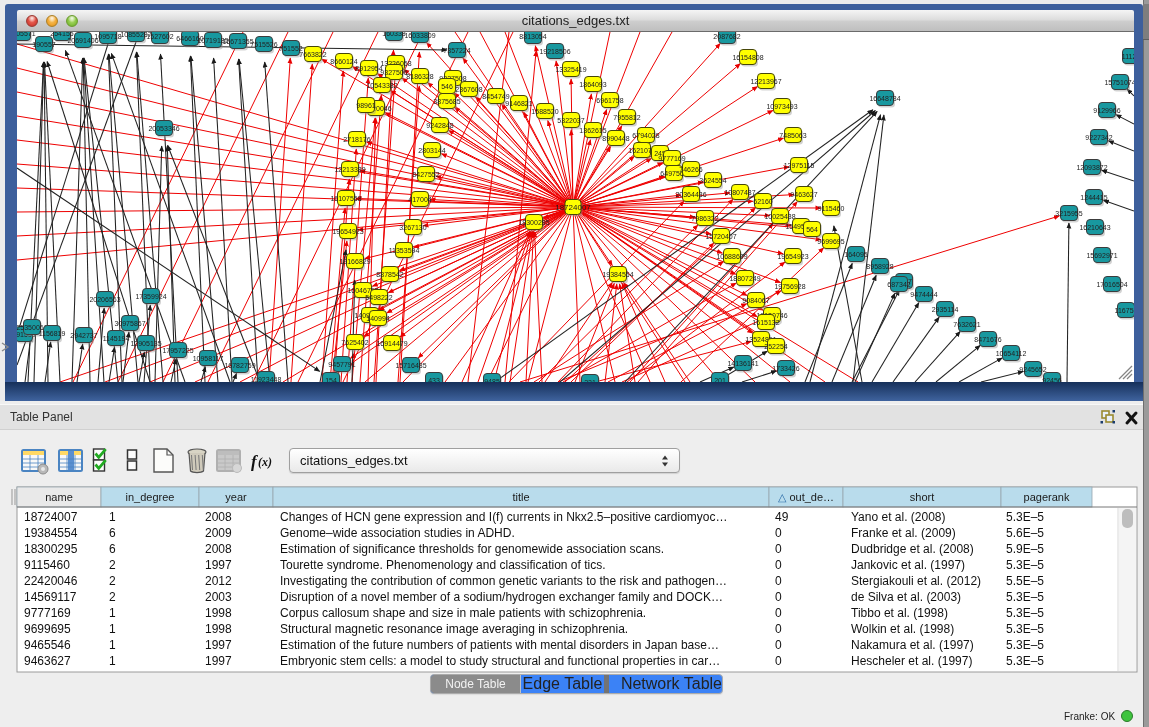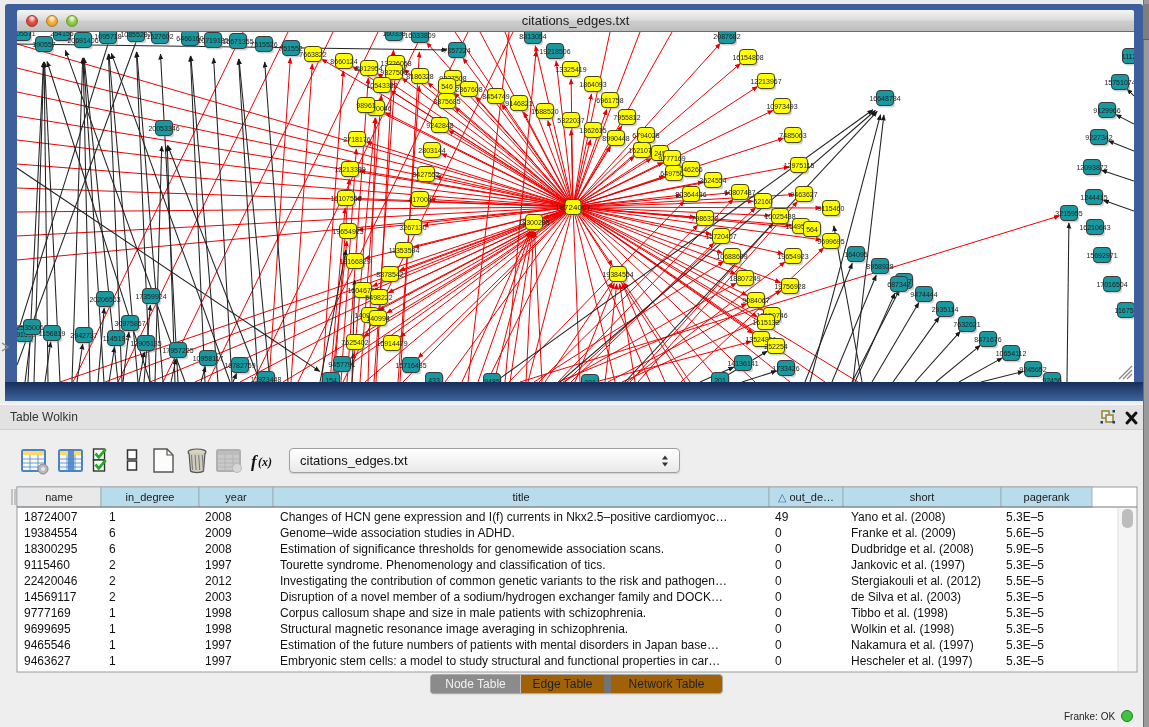--- a/index.html
+++ b/index.html
@@ -693,21 +693,21 @@
 </div>
 
 <div class="abs" style="left:1143px;top:0;width:6px;height:727px;background:#9a9a9a;border-left:1px solid #6e6e6e"></div>
 <div class="abs" style="left:1143px;top:4px;width:6px;height:36px;background:#7e7e7e;border-bottom:1px solid #5e5e5e"></div>
 <svg class="abs" style="left:1px;top:342px" width="10" height="12" viewBox="0 0 10 12">
     <path d="M1 1 L7 5 L1 9" fill="none" stroke="#8a8a8a" stroke-width="1.4"></path>
   </svg>
 
 <div class="abs" style="left:0;top:401px;width:1143px;height:326px;background:#eeeeee"></div>
 <div class="abs" style="left:0;top:404px;width:1143px;height:26px;background:#e2e2e2;border-top:1px solid #f8f8f8;border-bottom:1px solid #d0d0d0"></div>
-<div class="abs" style="left:10px;top:410px;font-size:12px;color:#333">Table Wolkin</div>
+<div class="abs" style="left:10px;top:410px;font-size:12px;color:#333">Table Panel</div>
 
 <svg class="abs" style="left:1100px;top:409px" width="42" height="18" viewBox="0 0 42 18">
   <rect x="2" y="2" width="7" height="7" fill="#e8f0fa" stroke="#9a8a30" stroke-width="1.6"></rect>
   <rect x="6" y="6" width="7" height="7" fill="#e8f0fa" stroke="#9a8a30" stroke-width="1.6"></rect>
   <rect x="12.5" y="1" width="2.5" height="2.5" fill="#1a3c6e"></rect>
     <rect x="0.5" y="12" width="2.5" height="2.5" fill="#1a3c6e"></rect>
     <rect x="12.5" y="12" width="2.5" height="2.5" fill="#1a3c6e"></rect>
   <path d="M27 4 L36 14 M36 4 L27 14" stroke="#111" stroke-width="3" stroke-linecap="round"></path>
 </svg>
 <svg width="268" height="34" viewBox="0 0 268 34" style="position:absolute;left:17px;top:445px" font-family="Liberation Sans, sans-serif">
@@ -848,20 +848,20 @@
     <text x="195" y="180.5" font-size="12" fill="#111">1997</text>
     <text x="270" y="180.5" font-size="12" fill="#111">Embryonic stem cells: a model to study structural and functional properties in car…</text>
     <text x="765" y="180.5" font-size="12" fill="#111">0</text>
     <text x="841" y="180.5" font-size="12" fill="#111">Hescheler et al. (1997)</text>
     <text x="996" y="180.5" font-size="12" fill="#111">5.3E–5</text>
     <line x1="1108" y1="24" x2="1108" y2="187" stroke="#d8d8d8" stroke-width="1"></line>
     <rect x="1109" y="24" width="17" height="163" fill="#f4f4f4"></rect>
     <rect x="1112" y="25" width="11" height="19" rx="5" fill="#bdbdbd"></rect>
   </svg>
 
-<div class="abs" style="left:430px;top:674px;width:293px;height:20px;border:1px solid #ababab;border-radius:4px;background:#a16207;display:flex;overflow:hidden;box-shadow:0 1px 1px rgba(0,0,0,0.08)">
+<div class="abs" style="left:430px;top:674px;width:293px;height:20px;border:1px solid #ababab;border-radius:4px;background:#3b82f6;display:flex;overflow:hidden;box-shadow:0 1px 1px rgba(0,0,0,0.08)">
   <div style="width:89px;background:#8b8b8b;color:#f2f2f2;font-size:12px;text-align:center;line-height:18px">Node Table</div>
-  <div style="width:84px;border-left:1px solid #c2c2c2;color:#222;font-size:12px;text-align:center;line-height:18px">Edge Table</div>
-  <div style="flex:1;border-left:7px solid #737373;color:#222;font-size:12px;text-align:center;line-height:18px">Network Table</div>
+  <div style="width:84px;border-left:1px solid #c2c2c2;color:#222;font-size:16px;text-align:center;line-height:18px">Edge Table</div>
+  <div style="flex:1;border-left:5px solid #737373;color:#222;font-size:16px;text-align:right;line-height:18px">Network Table</div>
 </div>
 
 <div class="abs" style="left:1064px;top:711px;font-size:10px;color:#222">Franke: OK</div>
 <div class="abs" style="left:1121px;top:710px;width:12px;height:12px;border-radius:50%;background:#3ec43e;border:1px solid #2a7a2a"></div>
 
 </body></html>

